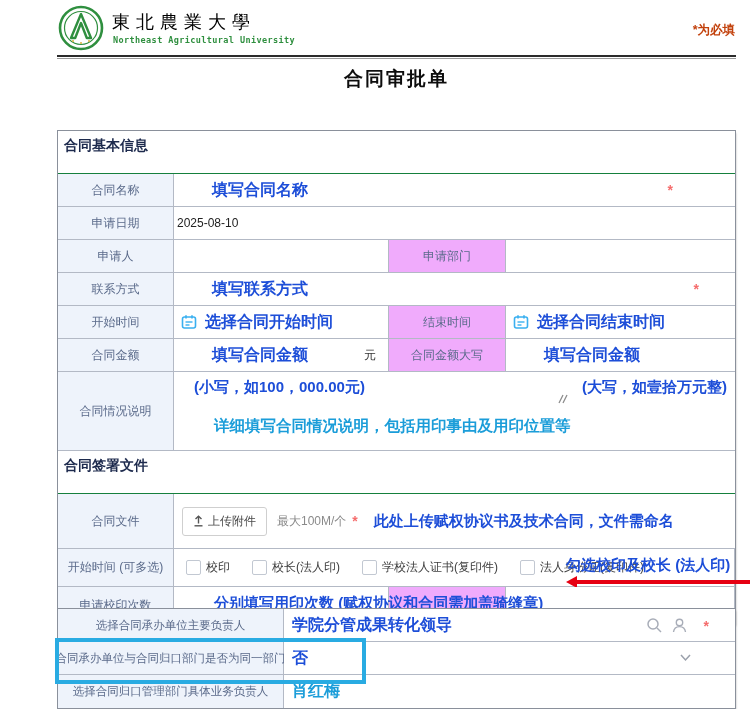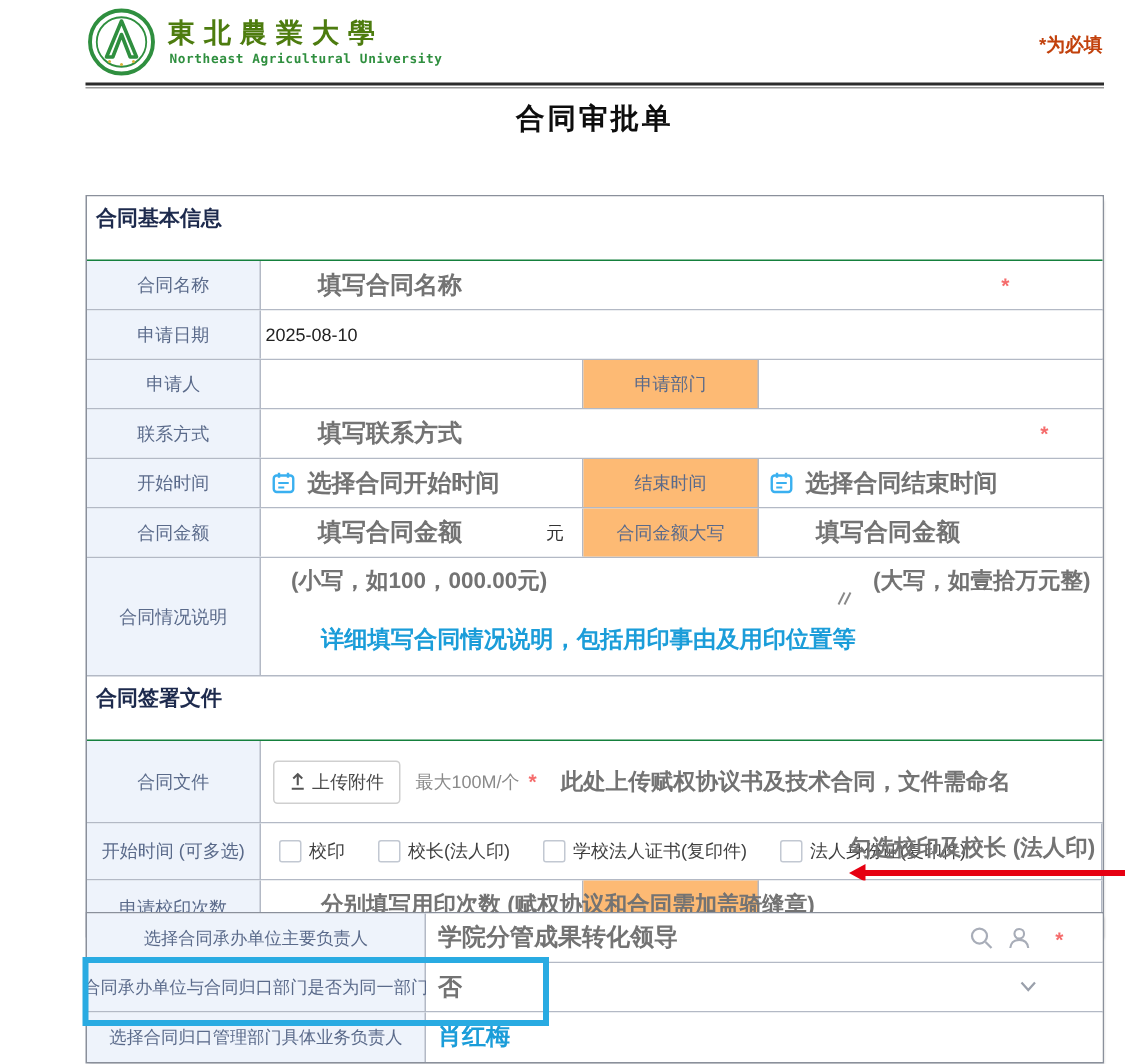--- a/index.html
+++ b/index.html
@@ -1,41 +1,41 @@
 <!DOCTYPE html>
 <html><head>
 <meta charset="utf-8">
 <style>
   html,body{margin:0;padding:0;background:#fff;}
   body{font-family:"Liberation Sans", sans-serif; width:756px; height:709px; position:relative; overflow:hidden;}
   .page{position:absolute; inset:0; width:756px; height:709px;}
 
   
   .logo{position:absolute; left:58px; top:5px; width:46px; height:46px;}
-  .univ-cn{position:absolute; left:112px; top:10px; font-family:"DejaVu Serif", serif; font-size:18px; font-weight:bold; color:#4d7c0f; letter-spacing:6px; white-space:nowrap;}
+  .univ-cn{position:absolute; left:112px; top:10px; font-family:"DejaVu Serif", serif; font-size:18px; font-weight:normal; color:#000000; letter-spacing:6px; white-space:nowrap;}
   .univ-en{position:absolute; left:113px; top:35px; font-family:"DejaVu Sans Mono", monospace; font-size:8.5px; font-weight:bold; color:#2f8f3f; letter-spacing:0.4px; white-space:nowrap;}
   .req-note{position:absolute; right:21px; top:22px; font-size:12.5px; color:#c2410c; font-weight:bold;}
   .rule-a{position:absolute; left:57px; top:55px; width:679px; height:2px; background:#2b2b2b;}
   .rule-b{position:absolute; left:57px; top:58px; width:679px; height:1px; background:#9a9a9a;}
   .page-title{position:absolute; left:57px; top:66px; width:679px; text-align:center; font-size:19px; font-weight:bold; color:#0d0d0d; letter-spacing:2px;}
 
   
   .tbl{position:absolute; left:57px; width:679px; border:1px solid #8a909b; box-sizing:border-box; background:#fff; box-shadow:1px 2px 2px -1px rgba(0,0,0,.3); overflow:visible;}
   .row{display:flex; border-bottom:1px solid #b3b9c5; box-sizing:border-box; position:relative;}
   .row:last-child{border-bottom:none;}
   .cell{box-sizing:border-box; border-right:1px solid #b3b9c5; display:flex; align-items:center; position:relative;}
   .cell:last-child{border-right:none;}
   .lbl{width:116px; background:#eef3fb; color:#5a6a8a; font-size:12px; justify-content:center; text-align:center;}
-  .lbl2{width:117px; background:#fdba74; color:#5a6a8a; font-size:12px; justify-content:center; text-align:center;}
+  .lbl2{width:117px; background:#f0abfc; color:#5a6a8a; font-size:12px; justify-content:center; text-align:center;}
   .val1{width:215px; background:#fff;}
   .valf{flex:1; background:#fff;}
   .sec{padding:6px 6px; font-size:14px; font-weight:bold; color:#1d2a4d; border-bottom:1px solid #15803d; background:#fff;}
   .h33{height:33px;} .h30{height:30px;} .h79{height:79px;} .h55{height:55px;} .h38{height:38px;} .h37{height:37px;}
 
-  .red{color:#737373; font-weight:bold; font-size:16px; white-space:nowrap;}
+  .red{color:#1d4ed8; font-weight:bold; font-size:16px; white-space:nowrap;}
   .red.sm{font-size:15px;}
   .blue{color:#1b9dd9; font-weight:bold; font-size:15.5px; white-space:nowrap;}
   .star{color:#f56c6c; font-weight:bold; font-size:14px;}
   .blackval{color:#222; font-size:12px;}
   .unit{color:#333; font-size:12px; position:absolute; right:12px;}
   .pl38{padding-left:38px;} .pl8{padding-left:8px;} .pl3{padding-left:3px;}
 
   .cal{width:16px; height:16px; margin:0 8px 0 7px; flex:0 0 auto;}
 
   

